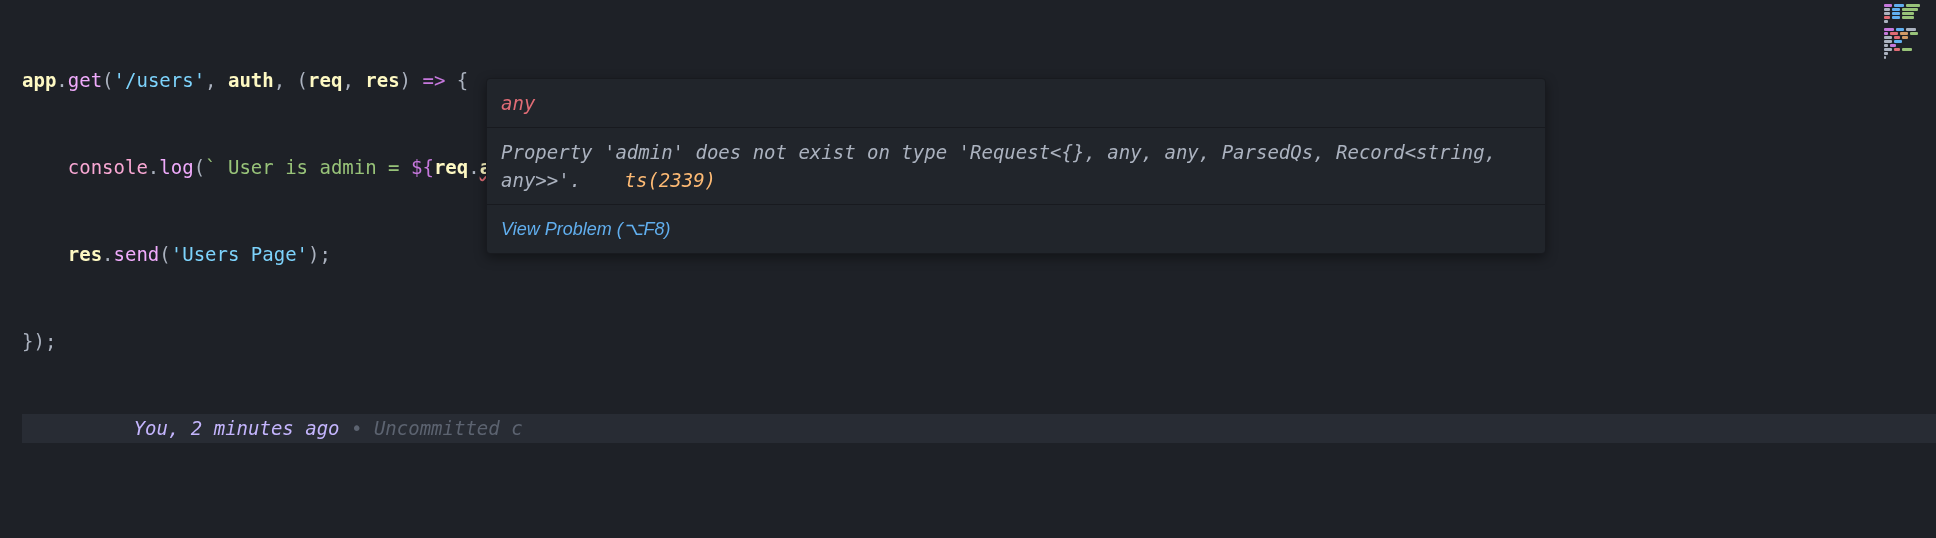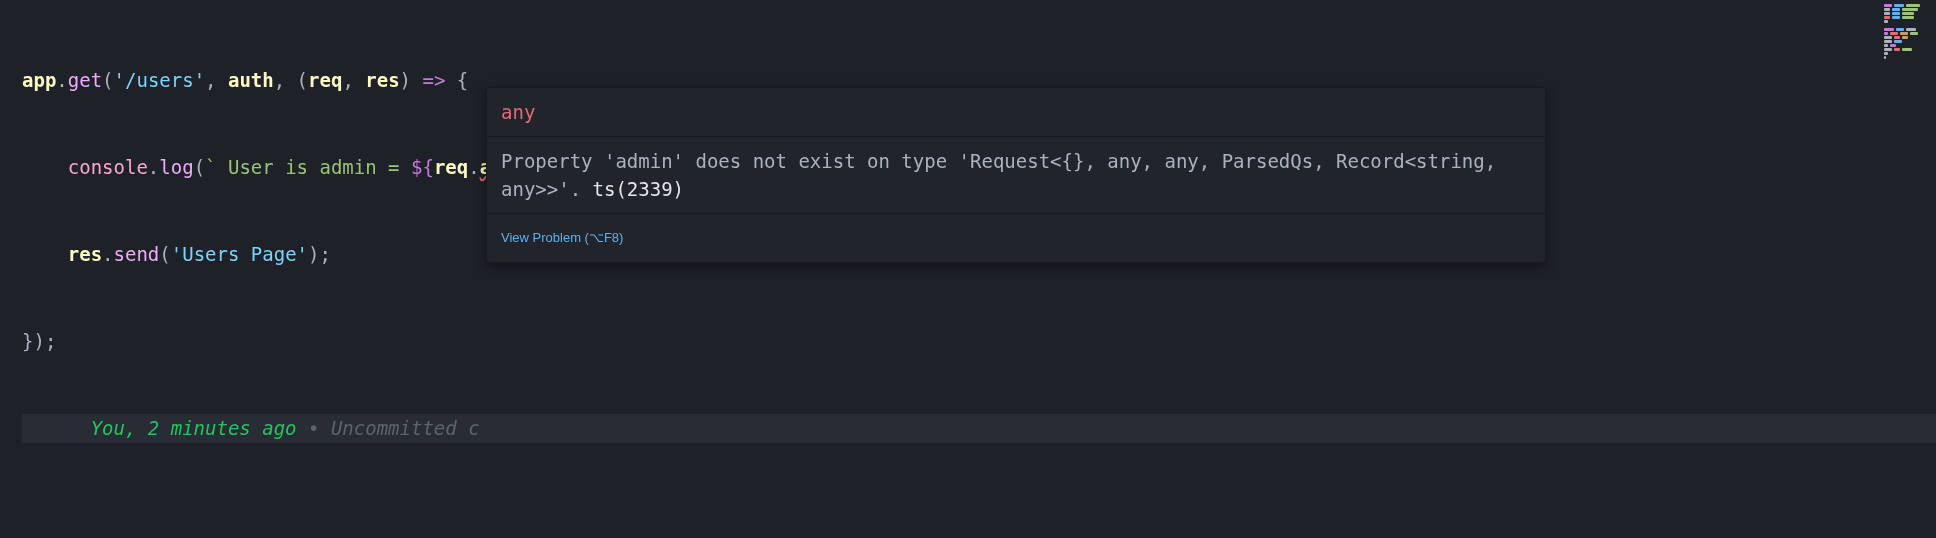--- a/index.html
+++ b/index.html
@@ -29,45 +29,46 @@
   .tok-obj { color: #f9a8d4; }
   .tok-template { color: #98c379; }
   .error-underline {
     text-decoration: underline wavy #e06c75;
     text-decoration-skip-ink: none;
   }
   .blame {
     color: #5c6370;
     font-style: italic;
   }
-  .blame .author { color: #22c55e; }
+  .blame .author { color: #c4b5fd; margin-left: 43px; }
   .hover-tooltip {
     position: absolute;
     left: 486px;
-    top: 87px;
+    top: 78px;
     width: 1060px;
     background: #21252b;
     border: 1px solid #181a1f;
     border-radius: 4px;
     box-shadow: 0 4px 12px rgba(0,0,0,0.4);
     font-family: 'Menlo', 'Monaco', monospace;
     font-size: 19px;
     line-height: 28px;
+    font-style: italic;
   }
   .hover-section { padding: 10px 14px; }
   .hover-section.border-b { border-bottom: 1px solid #181a1f; }
   .hover-type { color: #e06c75; }
   .hover-msg { color: #abb2bf; }
-  .hover-code { color: #e5e5e5; }
+  .hover-code { color: #fdba74; margin-left: 32px; }
   .hover-actions {
     padding: 10px 14px;
     display: flex;
     gap: 20px;
     font-family: -apple-system, BlinkMacSystemFont, 'Segoe UI', sans-serif;
-    font-size: 13px;
+    font-size: 18px;
   }
   .hover-link { color: #61afef; cursor: pointer; }
   .hover-noquick { color: #abb2bf; }
   .minimap {
     position: absolute;
     right: 0;
     top: 0;
     width: 56px;
     height: 90px;
     background: #1e2127;

